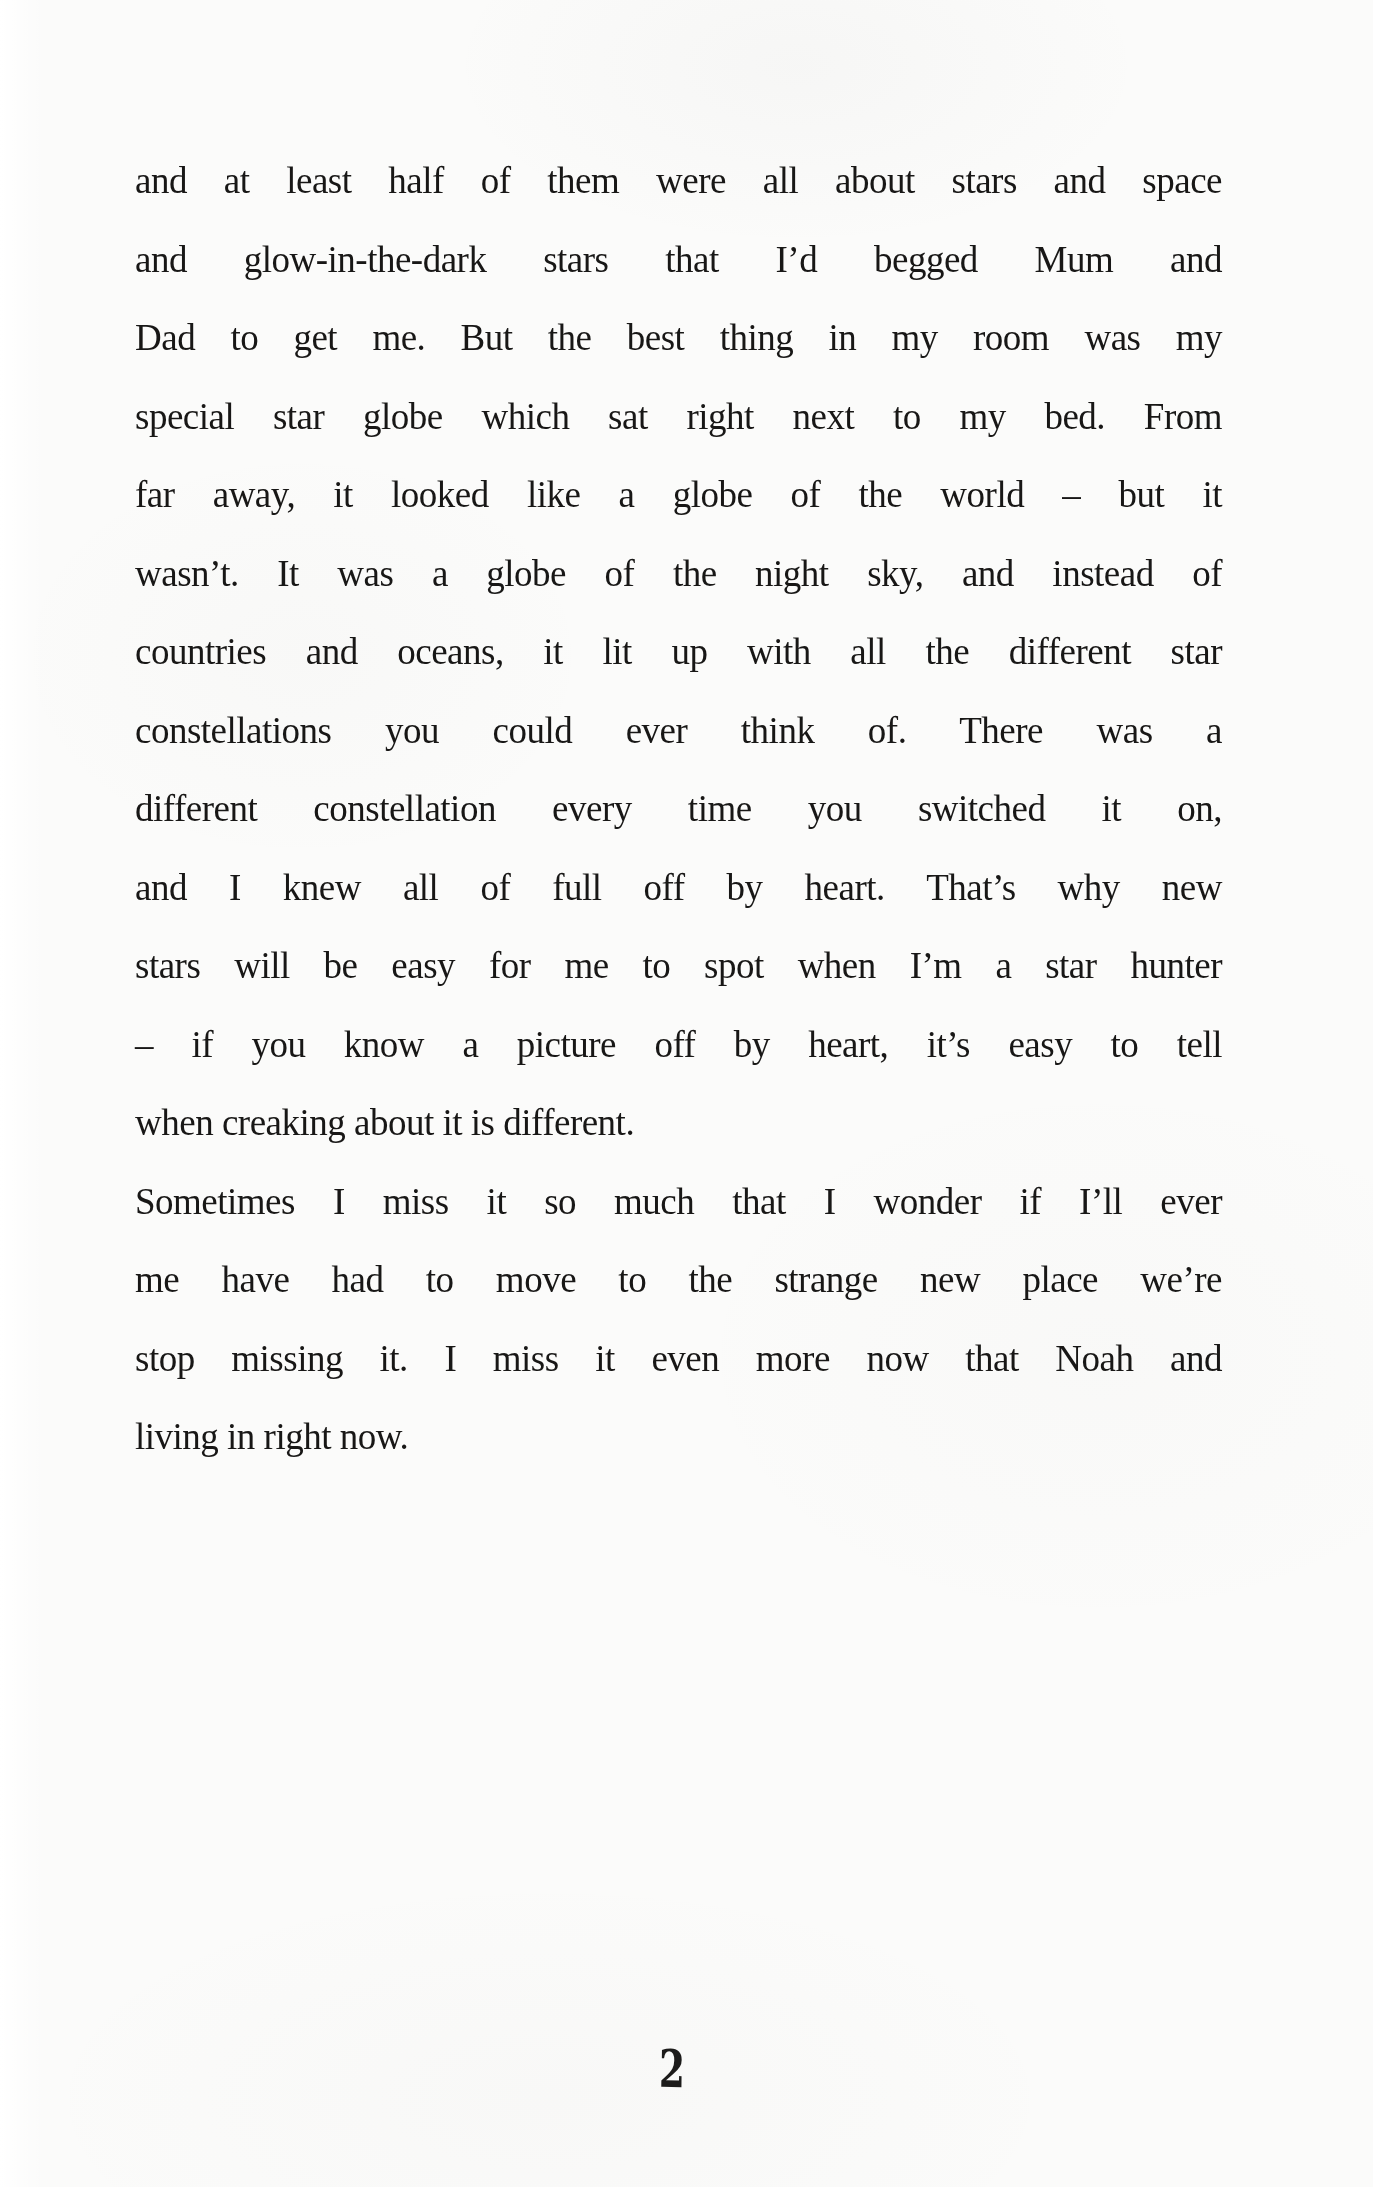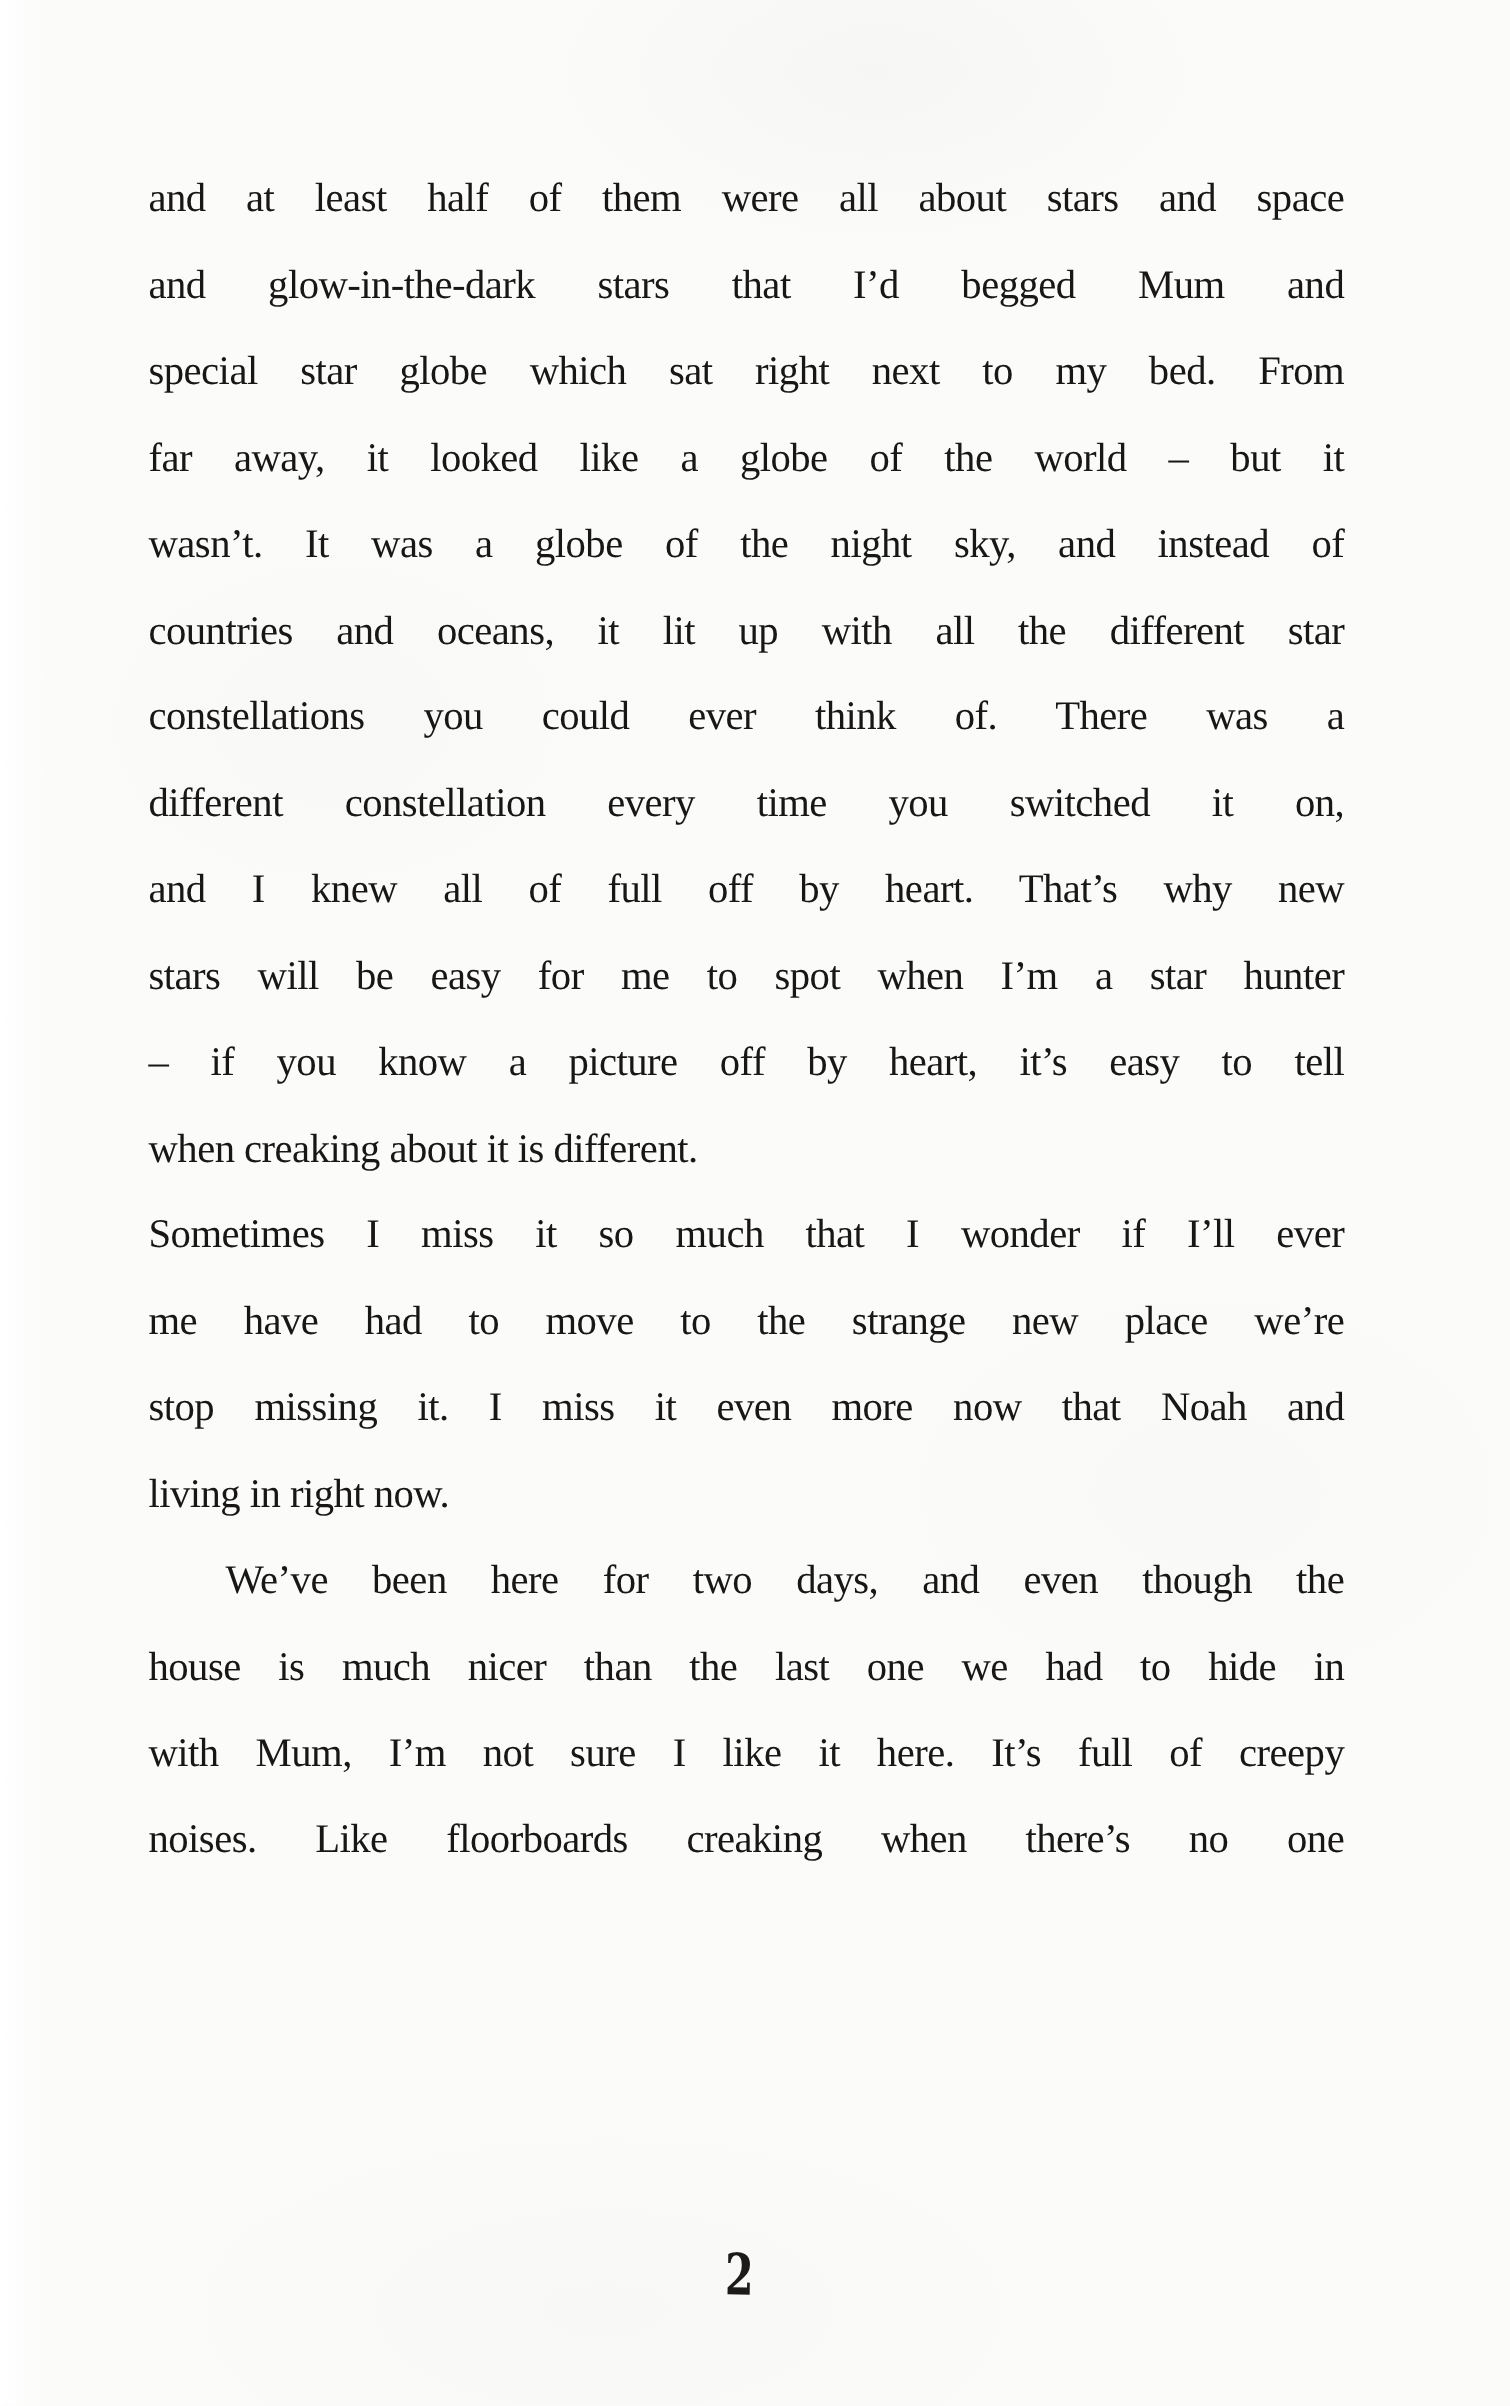--- a/index.html
+++ b/index.html
@@ -68,45 +68,40 @@
 </head>
 <body>
 
 <div class="page">
 
   <section class="text-block">
 
     <div>
       <p class="line j">and at least half of them were all about stars and space</p>
       <p class="line j">and glow-in-the-dark stars that I’d begged Mum and</p>
+      <p class="line j">Dad to get me. But the best thing in my room was my</p>
       <p class="line j">special star globe which sat right next to my bed. From</p>
       <p class="line j">far away, it looked like a globe of the world – but it</p>
       <p class="line j">wasn’t. It was a globe of the night sky, and instead of</p>
       <p class="line j">countries and oceans, it lit up with all the different star</p>
       <p class="line j">constellations you could ever think of. There was a</p>
       <p class="line j">different constellation every time you switched it on,</p>
       <p class="line j">and I knew all of full off by heart. That’s why new</p>
       <p class="line j">stars will be easy for me to spot when I’m a star hunter</p>
       <p class="line j">– if you know a picture off by heart, it’s easy to tell</p>
       <p class="line">when creaking about it is different.</p>
     </div>
 
     <div>
       <p class="line j">Sometimes I miss it so much that I wonder if I’ll ever</p>
       <p class="line j">me have had to move to the strange new place we’re</p>
       <p class="line j">stop missing it. I miss it even more now that Noah and</p>
       <p class="line">living in right now.</p>
     </div>
 
-    <div>
-      <p class="line j indent">We’ve been here for two days, and even though the</p>
-      <p class="line j">house is much nicer than the last one we had to hide in</p>
-      <p class="line j">with Mum, I’m not sure I like it here. It’s full of creepy</p>
-      <p class="line j">noises. Like floorboards creaking when there’s no one</p>
-    </div>
 
   </section>
 
   <div class="page-number">
     <span>2</span>
   </div>
 
 </div>
 
 </body></html>

